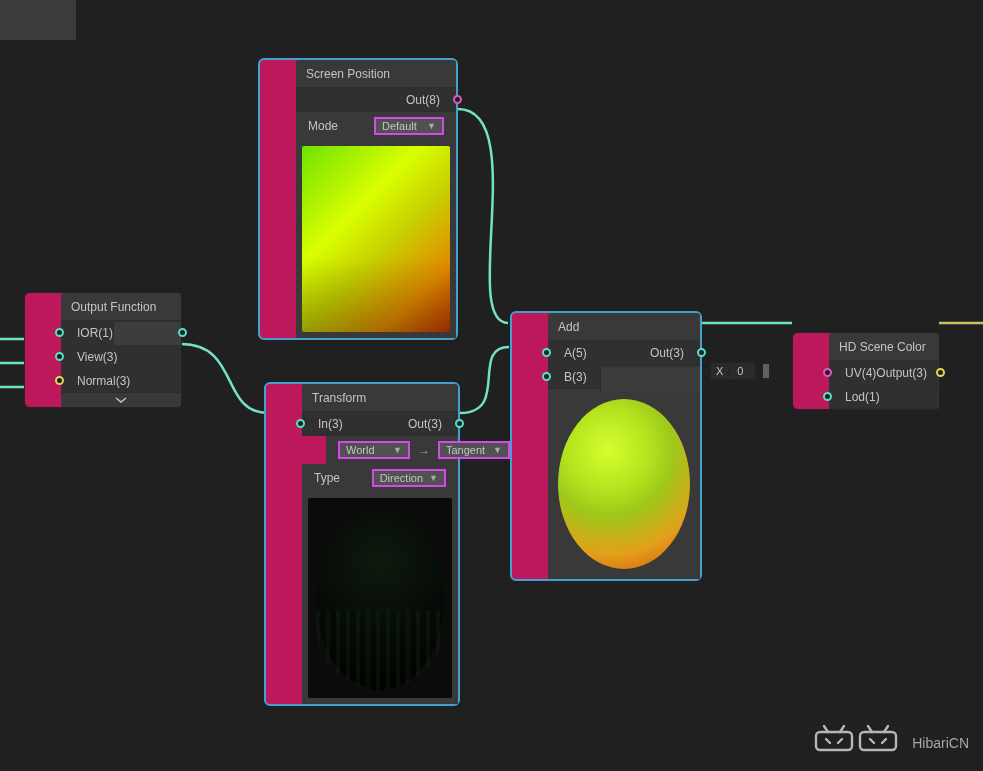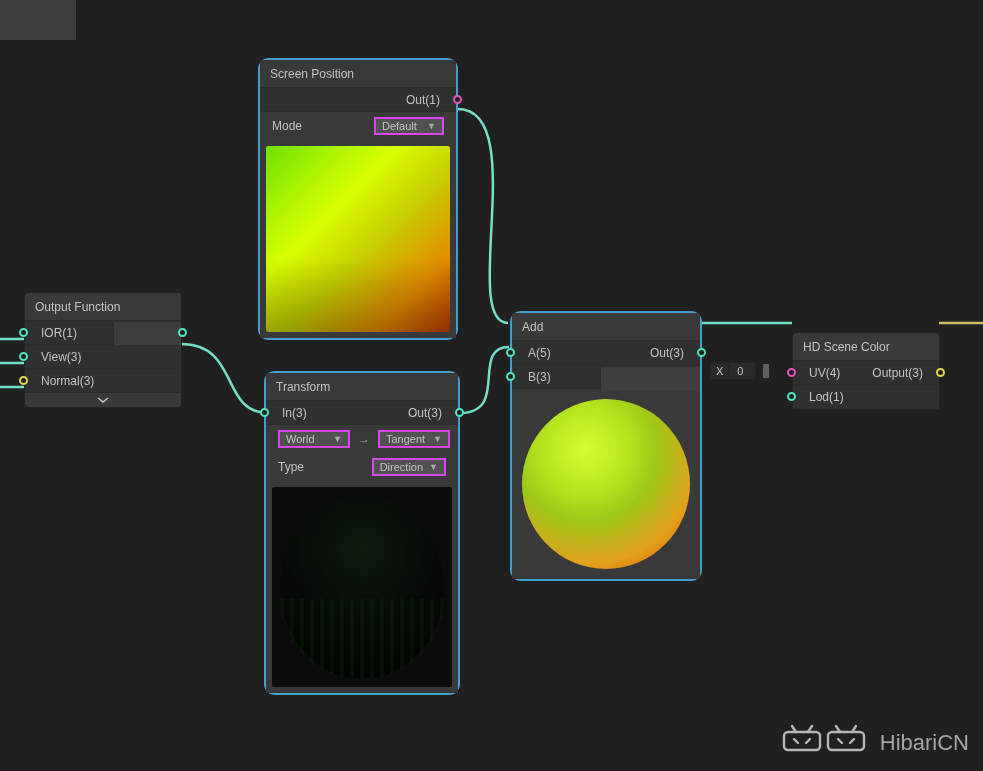--- a/index.html
+++ b/index.html
@@ -14,23 +14,24 @@
     overflow: hidden;
   }
   .thumb {
     position: absolute;
     top: 0; left: 0;
     width: 76px; height: 40px;
     background: #3c3c3c;
   }
   .node {
     position: absolute;
-    background: #3b82f6;
+    background: #be185d;
     border: 1px solid #232323;
-    border-radius: 11px;
+    border-radius: 6px;
+    padding-left: 36px;
   }
   .node.sel { border: 2px solid #44a0cf; }
   .node-header {
     background: #393939;
     color: #c4c4c4;
     padding: 7px 10px 6px 10px;
     font-size: 12px;
     border-bottom: 1px solid #2c2c2c;
     border-radius: 3px 3px 0 0;
   }
@@ -119,40 +120,40 @@
   .preview {
     background: #393939;
     padding: 6px;
   }
   .preview .inner {
     width: 100%;
     border-radius: 2px;
   }
   .conv-row {
     display:flex; align-items:center; justify-content:space-between;
-    background:#393939; padding:5px 12px; gap:6px;
+    background:#393939; padding:5px 12px; gap:6px;margin-left:24px;
   }
   .conv-arrow { color:#aaa; font-size:12px; padding:0 2px; }
 
   svg.wires {
     position: absolute;
     top: 0; left: 0;
     width: 983px; height: 771px;
     pointer-events: none;
     z-index: 1;
   }
   .node { z-index: 2; }
   .dot  { z-index: 6; }
 
   .watermark {
     position: absolute;
     right: 14px;
     bottom: 10px;
     color: #b5b5b5;
-    font-size: 22px;
+    font-size: 14px;
     display: flex;
     align-items: center;
     gap: 8px;
     opacity: 0.9;
   }
   .watermark .glyphs { letter-spacing: -1px; font-size: 26px; }
   .side-field {
     position:absolute;
   }
   .slider-knob {
@@ -203,38 +204,38 @@
   <div class="collapse">
     <svg width="14" height="8">
         <polyline points="2,2 7,6 12,2" stroke="#c4c4c4" stroke-width="1.5" fill="none"></polyline>
       </svg>
   </div>
 </div>
 
 <div class="node sel" style="left:258px; top:58px; width:200px;">
   <div class="node-header">Screen Position</div>
   <div class="row port-row right">
-    <span class="rtxt">Out(1)</span>
+    <span class="rtxt">Out(8)</span>
     <span class="dot magenta right" style="top:7px;"></span>
   </div>
   <div class="param-row flex">
     <span>Mode</span>
     <span class="dropdown">
       <span>Default</span>
       <span class="arrow">▼</span>
     </span>
   </div>
   <div class="preview">
     <div class="inner" style="height:186px; background:
       linear-gradient(to bottom, rgba(0,0,0,0) 0%, rgba(0,0,0,0) 60%, rgba(0,0,0,0.25) 100%),
       linear-gradient(135deg, #6fe200 0%, #d9ff00 35%, #c7d200 55%, #e38a00 80%, #c23a00 100%);"></div>
   </div>
 </div>
 
-<div class="node sel" style="left:264px; top:371px; width:196px;">
+<div class="node sel" style="left:264px; top:382px; width:196px;">
   <div class="node-header">Transform</div>
   <div class="row port-row split">
     <span class="ltxt">In(3)</span>
     <span class="rtxt">Out(3)</span>
     <span class="dot left" style="top:7px;"></span>
     <span class="dot right" style="top:7px;"></span>
   </div>
   <div class="conv-row">
     <span class="dropdown" style="min-width:72px;">
       <span>World</span>

